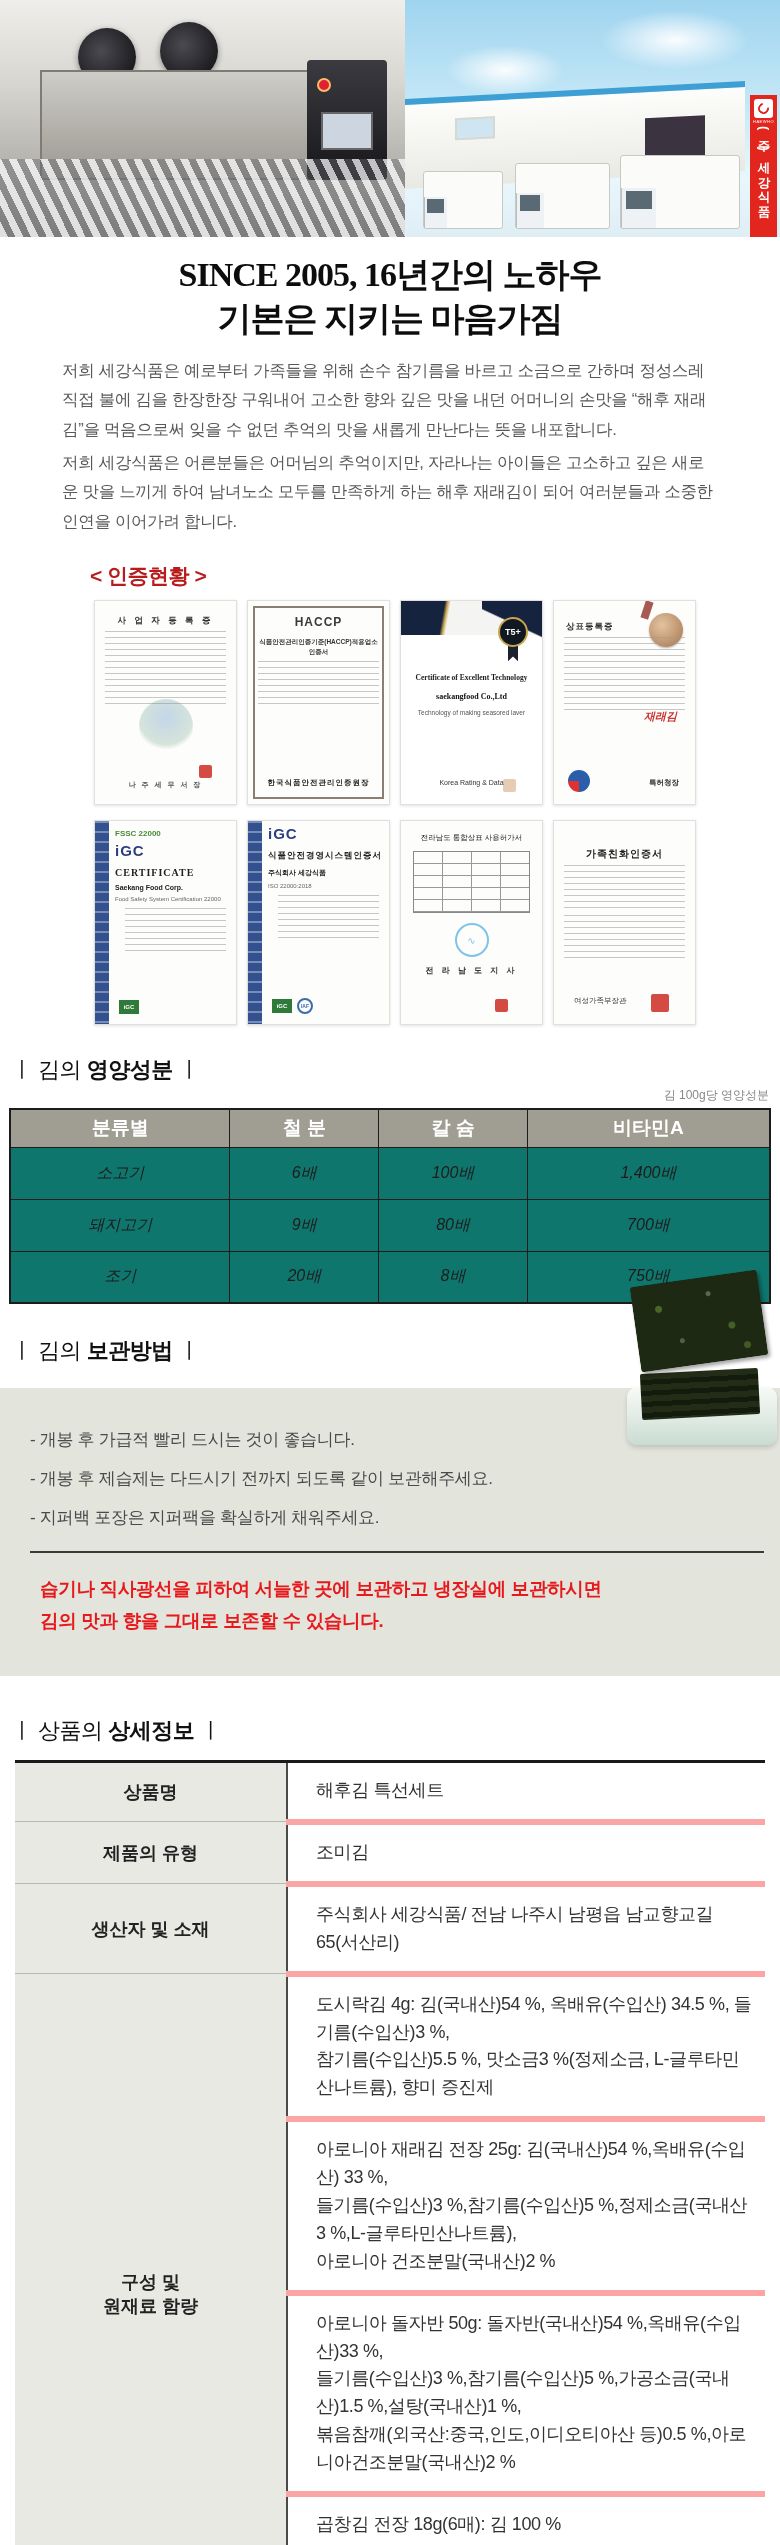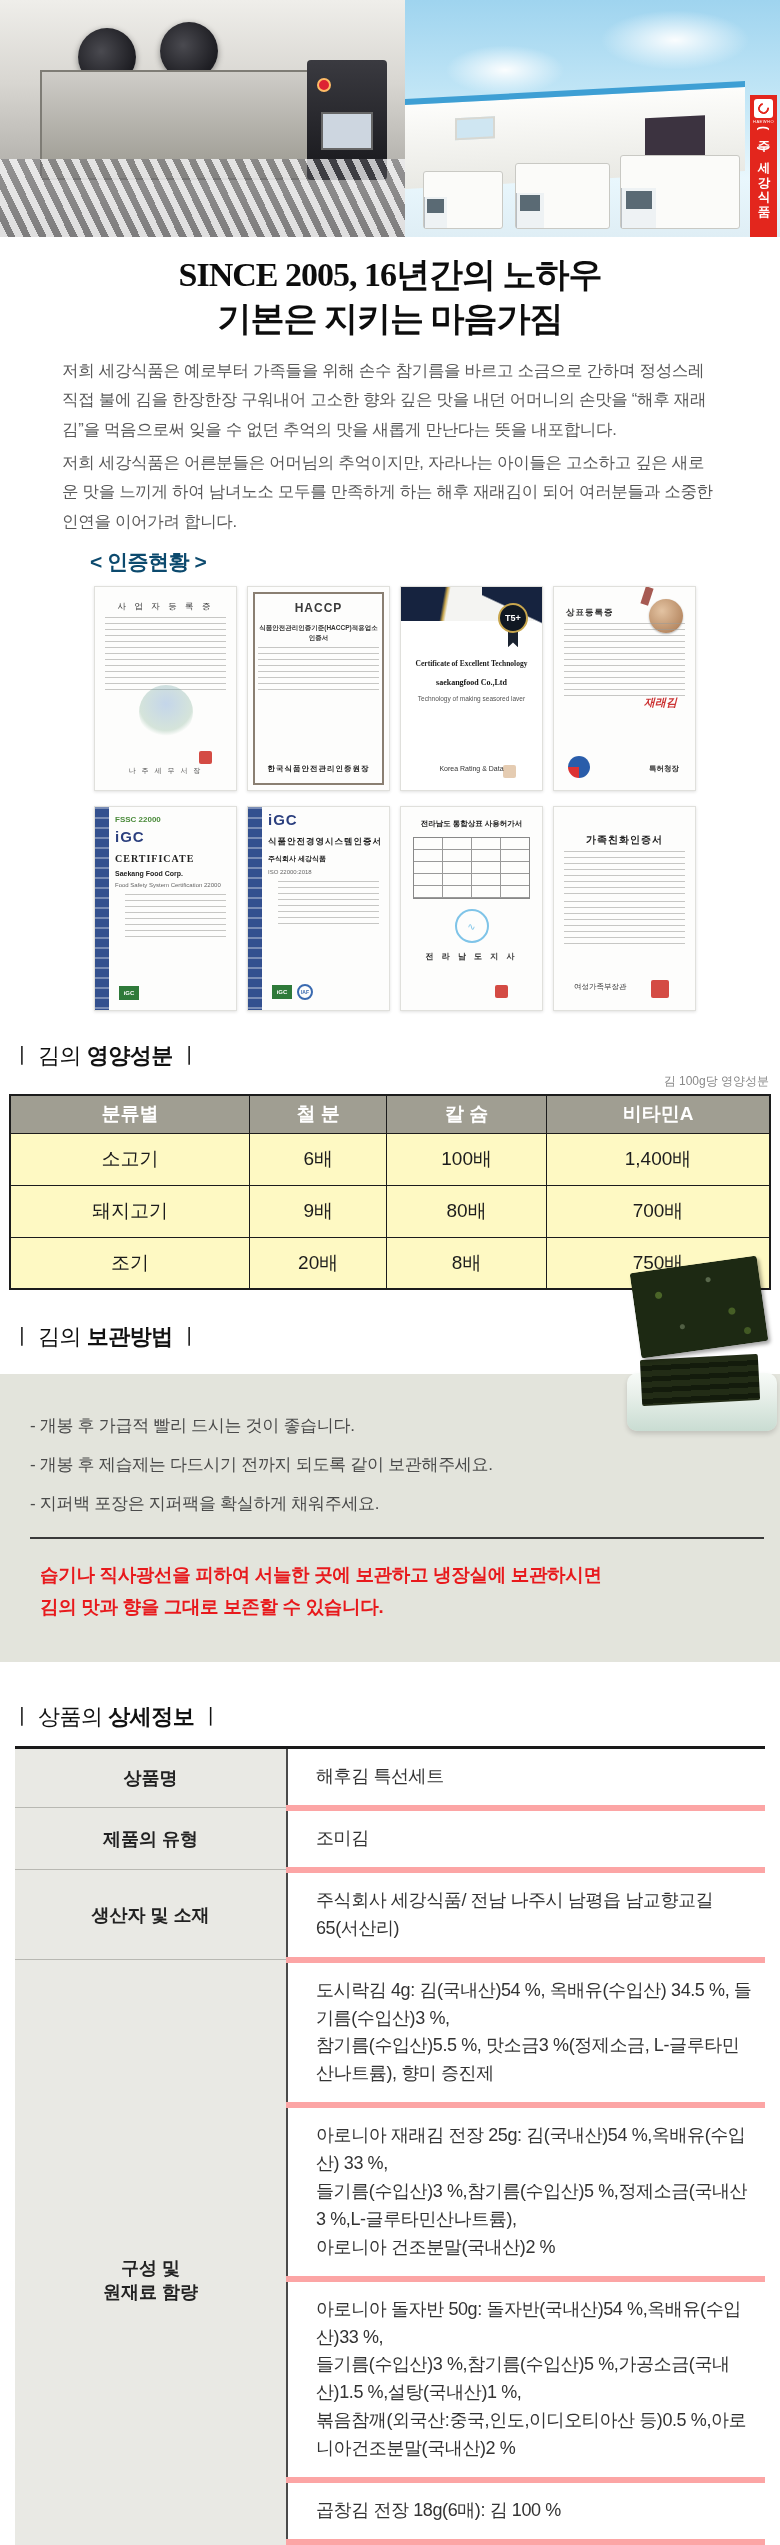--- a/index.html
+++ b/index.html
@@ -44,30 +44,30 @@
   .brand-banner .vtext { writing-mode:vertical-rl; color:#fff; font-weight:bold; font-size:12.5px; letter-spacing:2px; }
 
   
   .main-title { font-family:"Liberation Serif","DejaVu Serif",serif; font-size:34px; font-weight:bold;
     text-align:center; line-height:1.28; color:#0d0d0d; margin-top:16px; letter-spacing:-1px; }
   .intro { margin:16px 62px 0; }
   .intro p { font-size:16.5px; color:#595959; line-height:1.78; letter-spacing:-0.3px; }
   .intro p + p { margin-top:4px; }
 
   
-  .cert-heading { margin:12px 0 10px 90px; font-size:21px; font-weight:bold; color:#0c4a6e; letter-spacing:-0.5px; }
+  .cert-heading { margin:26px 0 10px 90px; font-size:21px; font-weight:bold; color:#b91c1c; letter-spacing:-0.5px; }
   .cert-grid { margin-left:94px; display:grid; grid-template-columns:repeat(4,143px); gap:15px 10px; }
   .cert-card { width:143px; height:205px; background:#fdfdfc; border:1px solid #e0e0dc;
     box-shadow:0 1px 3px rgba(0,0,0,.12); position:relative; overflow:hidden; font-size:7px; color:#444; }
   .cert-card .tl { margin:4px 10px; height:26px;
     background:repeating-linear-gradient(180deg,#9a9a96 0 1px, transparent 1px 6px); opacity:.55; }
   .cert-card .tl.tall { height:46px; }
   .seal { position:absolute; width:13px; height:13px; background:#cc2b23; border-radius:2px; opacity:.85; }
   
-  .c-biz { padding-top:14px; text-align:center; }
+  .c-biz { padding-top:14px; text-align:center;font-weight:bold; }
   .c-biz .ttl { font-size:8.5px; letter-spacing:3px; color:#333; }
   .c-biz .taegeuk { position:absolute; left:50%; top:98px; transform:translateX(-50%); width:54px; height:54px; border-radius:50%;
     background:radial-gradient(circle at 50% 35%, rgba(90,140,200,.35), rgba(120,170,140,.3) 60%, rgba(255,255,255,0) 72%); }
   .c-biz .issuer { position:absolute; bottom:14px; width:100%; text-align:center; font-size:7px; letter-spacing:2px; color:#555; }
   .c-biz .seal { right:24px; bottom:26px; }
   
   .c-haccp { border:1px solid #e0e0dc; }
   .c-haccp .deco { position:absolute; inset:5px; border:2px double #8a7f72; }
   .c-haccp .logo { text-align:center; margin-top:14px; font-size:12px; font-weight:bold; color:#3a3a3a; letter-spacing:1px; }
   .c-haccp .ttl { margin:8px 10px 0; text-align:center; font-size:6.5px; font-weight:bold; color:#333; line-height:1.5; }
@@ -105,21 +105,21 @@
   .c-igc .logo { margin-top:4px; font-size:15px; font-weight:bold; color:#2b3f7e; letter-spacing:1px; }
   .c-igc .cert-t { margin-top:8px; font-family:"Liberation Serif",serif; font-size:10px; font-weight:bold; color:#222; letter-spacing:1px; }
   .c-igc .cert-t.kr { font-size:8.5px; font-family:"Liberation Sans",sans-serif; }
   .c-igc .comp { margin-top:6px; font-size:7px; font-weight:bold; color:#222; }
   .c-igc .small { margin-top:4px; font-size:6px; color:#666; line-height:1.5; }
   .c-igc .badges { position:absolute; bottom:10px; left:24px; display:flex; gap:5px; align-items:center; }
   .c-igc .bdg-g { width:20px; height:14px; background:#2f7a3a; color:#fff; font-size:6px; display:flex; align-items:center; justify-content:center; font-weight:bold; }
   .c-igc .bdg-b { width:16px; height:16px; border-radius:50%; border:2px solid #3a6ab0; color:#3a6ab0; font-size:5px; display:flex; align-items:center; justify-content:center; font-weight:bold; }
   
   .c-jn { padding-top:12px; text-align:center; }
-  .c-jn .ttl { font-size:7.5px; font-weight:bold; color:#222; }
+  .c-jn .ttl { font-size:7.5px; font-weight:normal; color:#222; }
   .c-jn .grid { margin:8px 12px 0; height:62px; border:1px solid #888;
     background:repeating-linear-gradient(180deg, transparent 0 11px, #999 11px 12px),
                repeating-linear-gradient(90deg, transparent 0 28px, #999 28px 29px); }
   .c-jn .bseal { margin:10px auto 0; width:34px; height:34px; border-radius:50%; border:2px solid #7fc4e8;
     color:#7fc4e8; font-size:10px; display:flex; align-items:center; justify-content:center; }
   .c-jn .issuer { margin-top:8px; font-size:8px; font-weight:bold; letter-spacing:3px; color:#333; }
   .c-jn .seal { right:34px; bottom:12px; }
   
   .c-fam { padding-top:26px; text-align:center; }
   .c-fam .ttl { font-size:10px; font-weight:bold; color:#222; letter-spacing:1px; font-family:"Liberation Serif",serif; }
@@ -129,21 +129,21 @@
   
   .sec-heading { font-size:22px; color:#111; letter-spacing:-0.5px; }
   .sec-heading .bold { font-weight:bold; }
 
   
   .nutrition { margin-top:30px; padding:0 9px; }
   .nutrition .sec-heading { margin-left:2px; }
   .nutri-note { text-align:right; font-size:12px; color:#888; margin:2px 2px 4px; }
   table.nutri { width:100%; border-collapse:collapse; border:2px solid #1c1c1c; }
   table.nutri th { background:#a09e92; color:#fff; font-size:19px; font-weight:bold; height:38px; border:1px solid #1c1c1c; }
-  table.nutri td { font-size:19px; color:#1c1c1c; text-align:center; height:52px; border:1px solid #1c1c1c; background:#fef9c3; }
+  table.nutri td { font-size:16px; color:#1c1c1c; text-align:center; height:52px; border:1px solid #1c1c1c; background:#0f766e;font-style:italic; }
 
   
   .storage { position:relative; margin-top:32px; }
   .storage .sec-heading { margin-left:11px; margin-bottom:22px; }
   .nori-art { position:absolute; right:0; top:-66px; width:155px; height:175px; z-index:3; }
   .nori-art .plate { position:absolute; bottom:0; left:2px; width:150px; height:58px;
     background:linear-gradient(180deg,#f7faf7 0%,#e7efe9 40%,#c9dcd2 100%); border-radius:10px; box-shadow:0 3px 5px rgba(0,0,0,.15); }
   .nori-art .stack { position:absolute; left:16px; bottom:28px; width:118px; height:46px;
     background:repeating-linear-gradient(180deg,#222c16 0 6px,#131b0c 6px 11px); transform:rotate(-3deg); border-radius:2px; }
   .nori-art .sheet { position:absolute; left:10px; top:8px; width:128px; height:86px; border-radius:3px;

